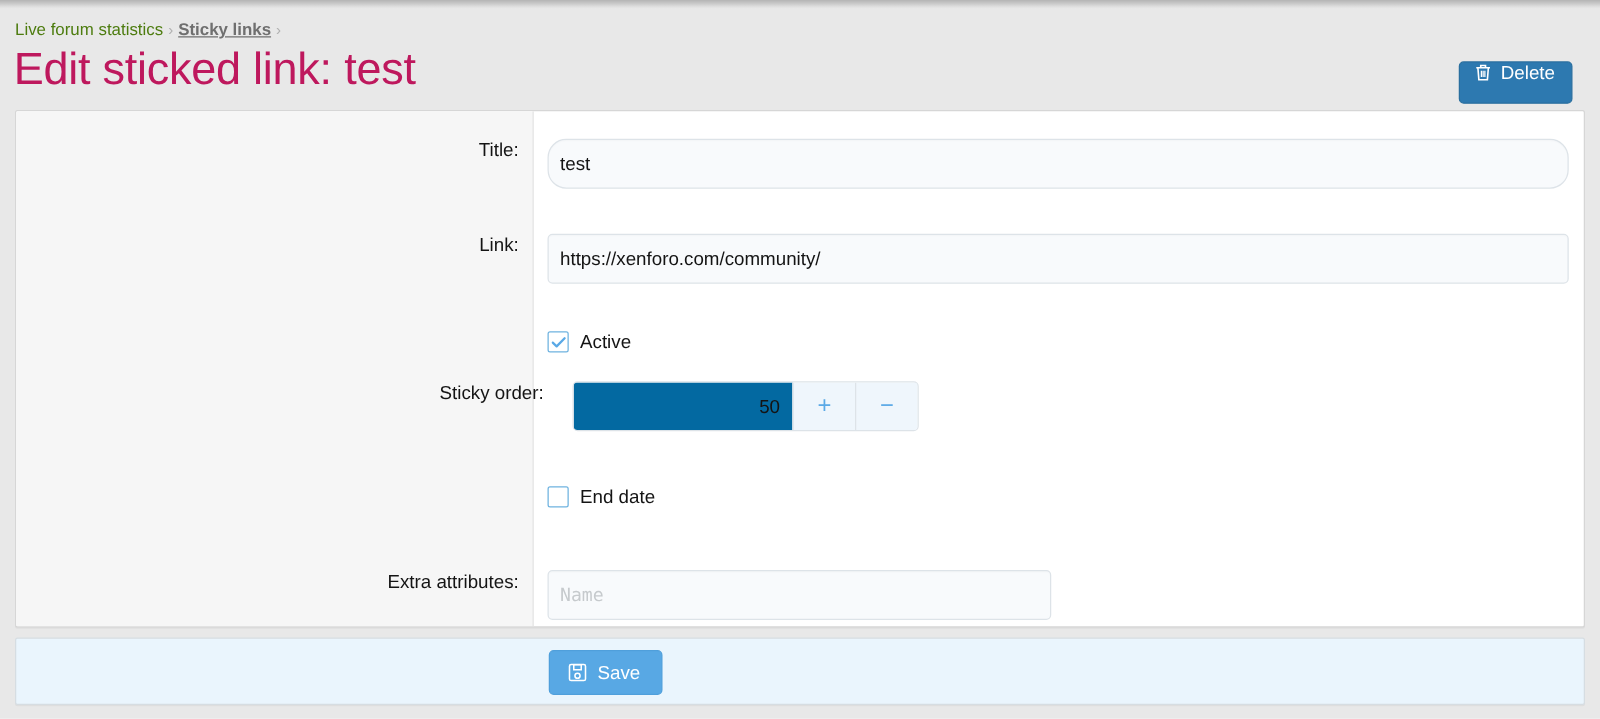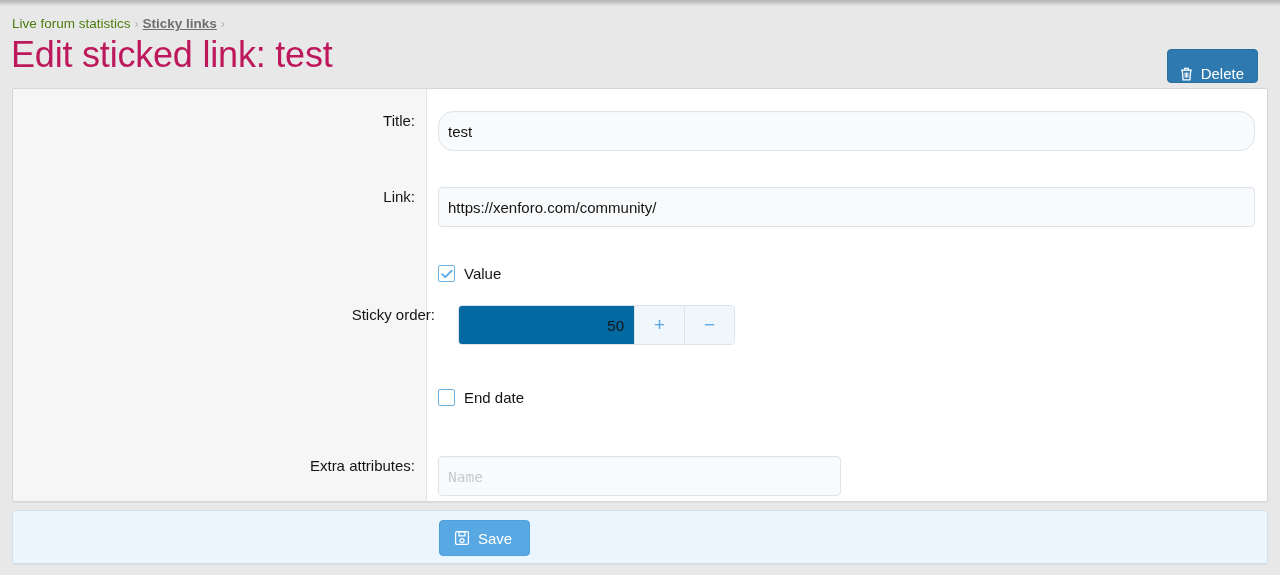--- a/index.html
+++ b/index.html
@@ -65,21 +65,21 @@
     top: 42px; right: 22px;
     height: 34px;
     padding: 0 13px 0 11px;
     background: #2d79b0;
     border: 1px solid #2a6f9f;
     border-radius: 4px;
     color: #ffffff;
     font-size: 15px;
     font-family: "Liberation Sans", sans-serif;
     display: flex;
-    align-items: flex-end;
+    align-items: flex-start;
     gap: 7px;
     cursor: pointer;
   }
   .btn-delete .ico { display: flex; align-items: center; }
 
   
   .panel {
     position: absolute;
     top: 88px; left: 12px;
     width: 1256px; height: 414px;
@@ -285,21 +285,21 @@
 
     <div class="row row-active">
       <div class="lbl"></div>
       <div class="fld">
         <label class="check-wrap">
           <span class="cbox checked">
             <svg width="12" height="10" viewBox="0 0 12 10" fill="none" stroke="#5aa9e6" stroke-width="1.8" stroke-linecap="round" stroke-linejoin="round">
               <path d="M1.2 5.1 4.3 8.1 10.7 1.6"></path>
             </svg>
           </span>
-          <span class="check-label">Value</span>
+          <span class="check-label">Active</span>
         </label>
       </div>
     </div>
 
     <div class="row row-order">
       <div class="lbl">Sticky order:</div>
       <div class="fld">
         <div class="stepper">
           <input class="num" type="text" value="50" style="">
           <button class="step-btn">+</button>

